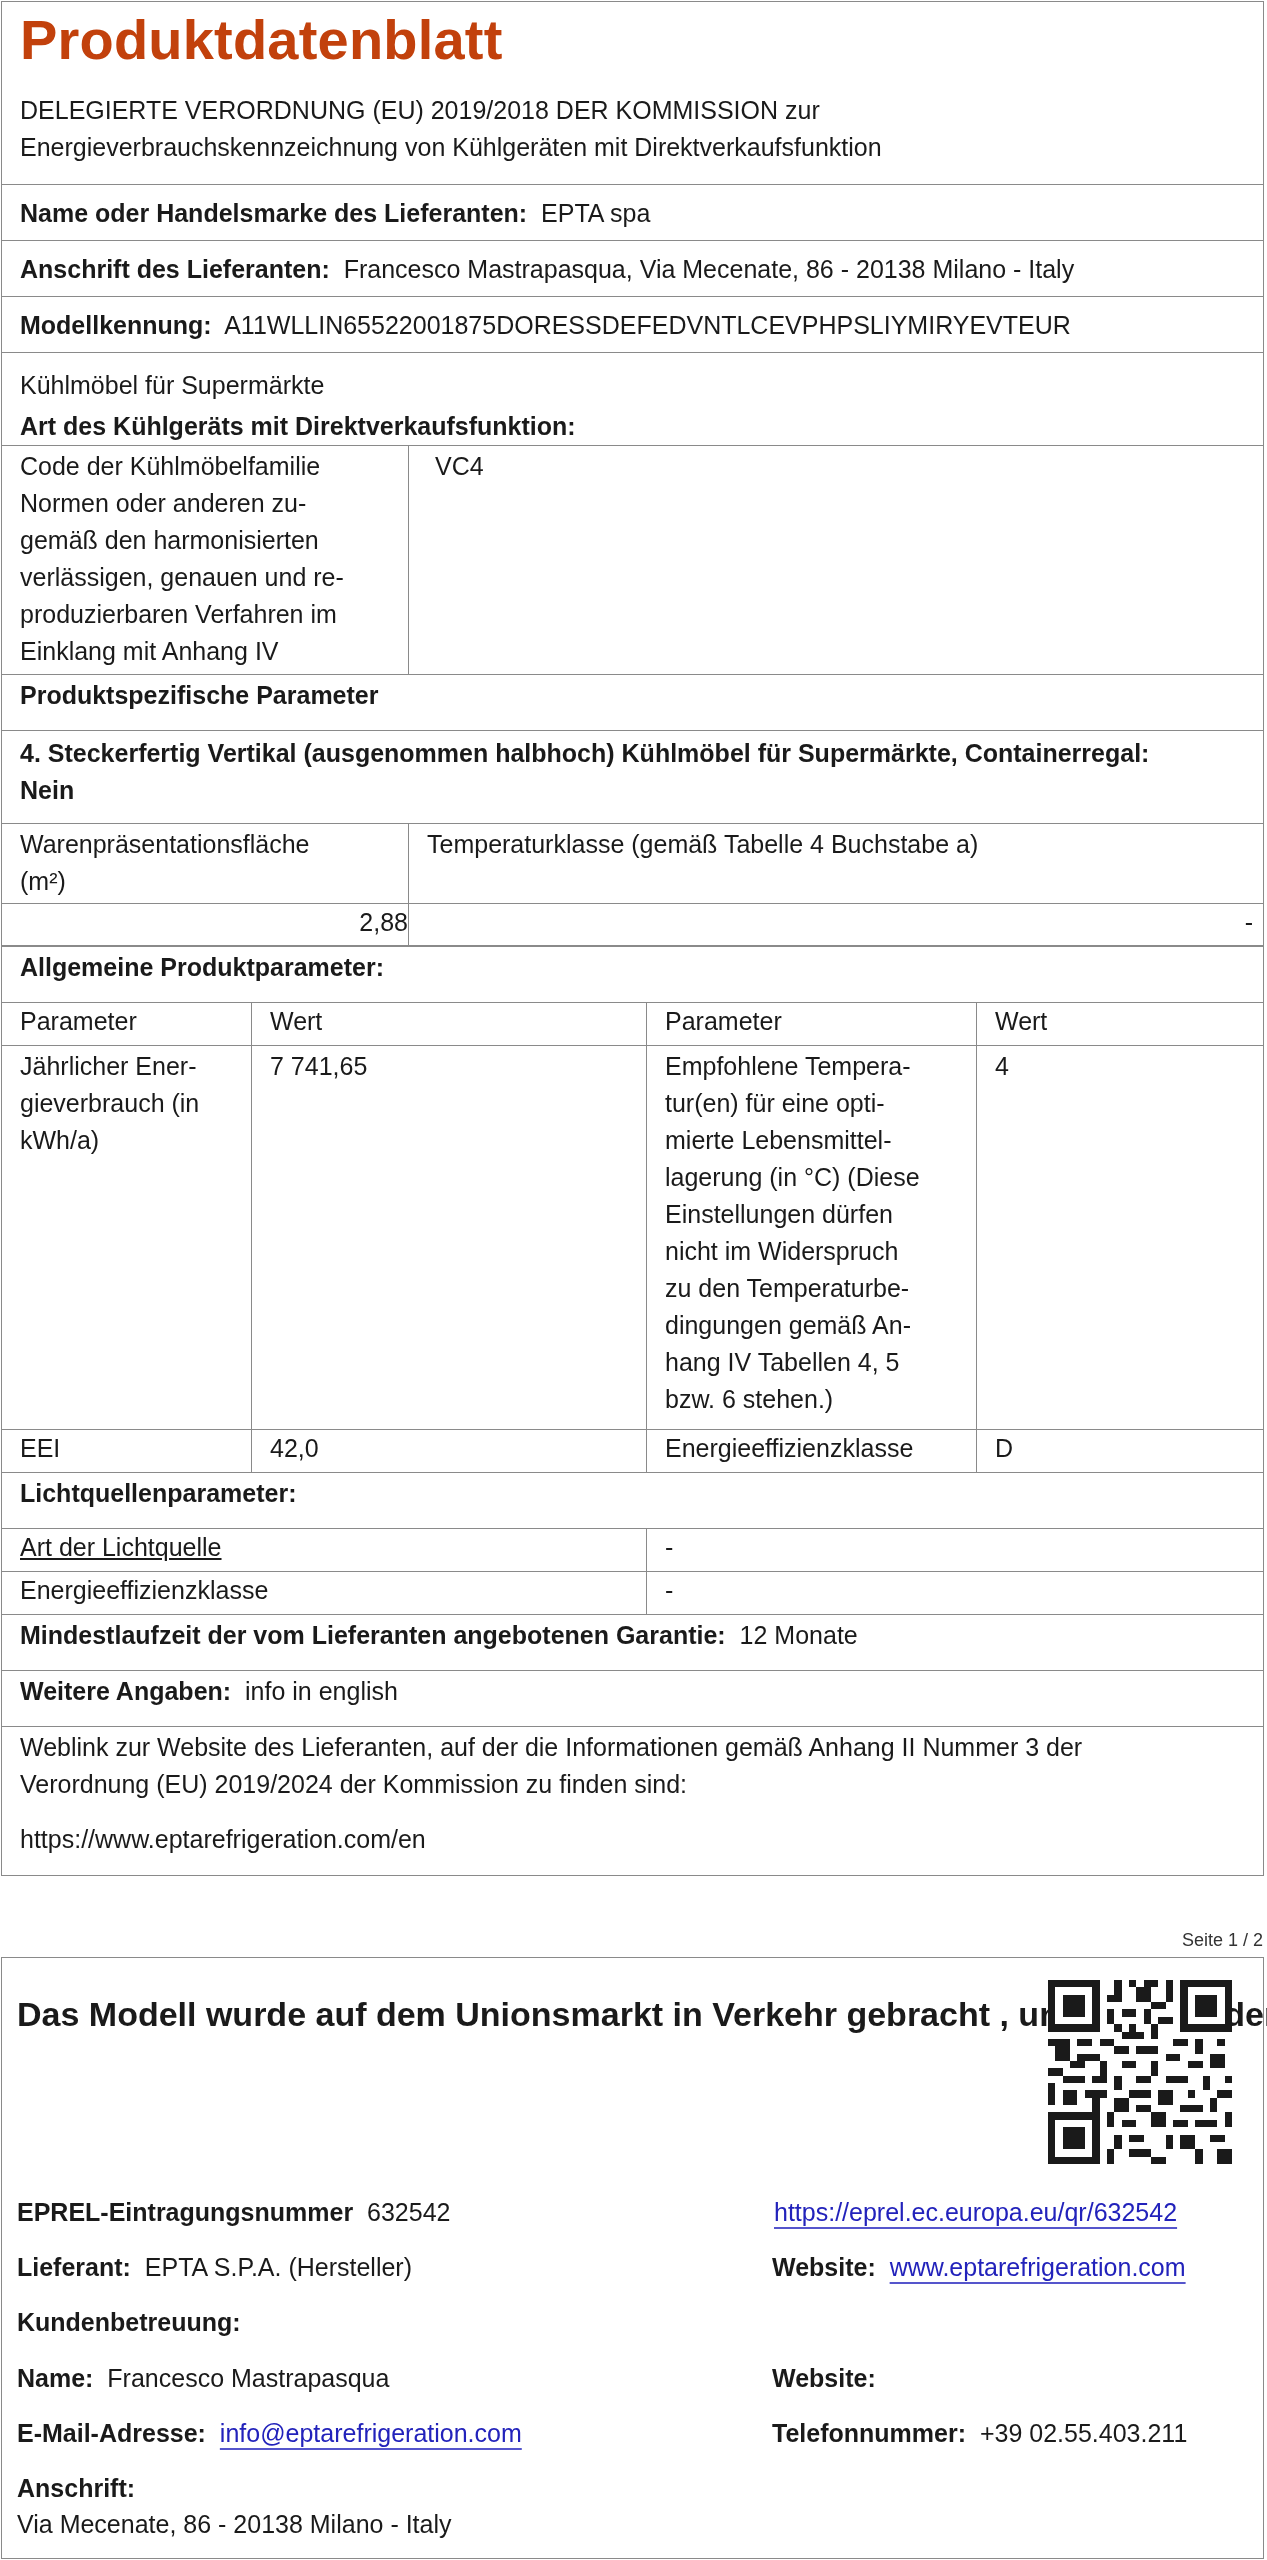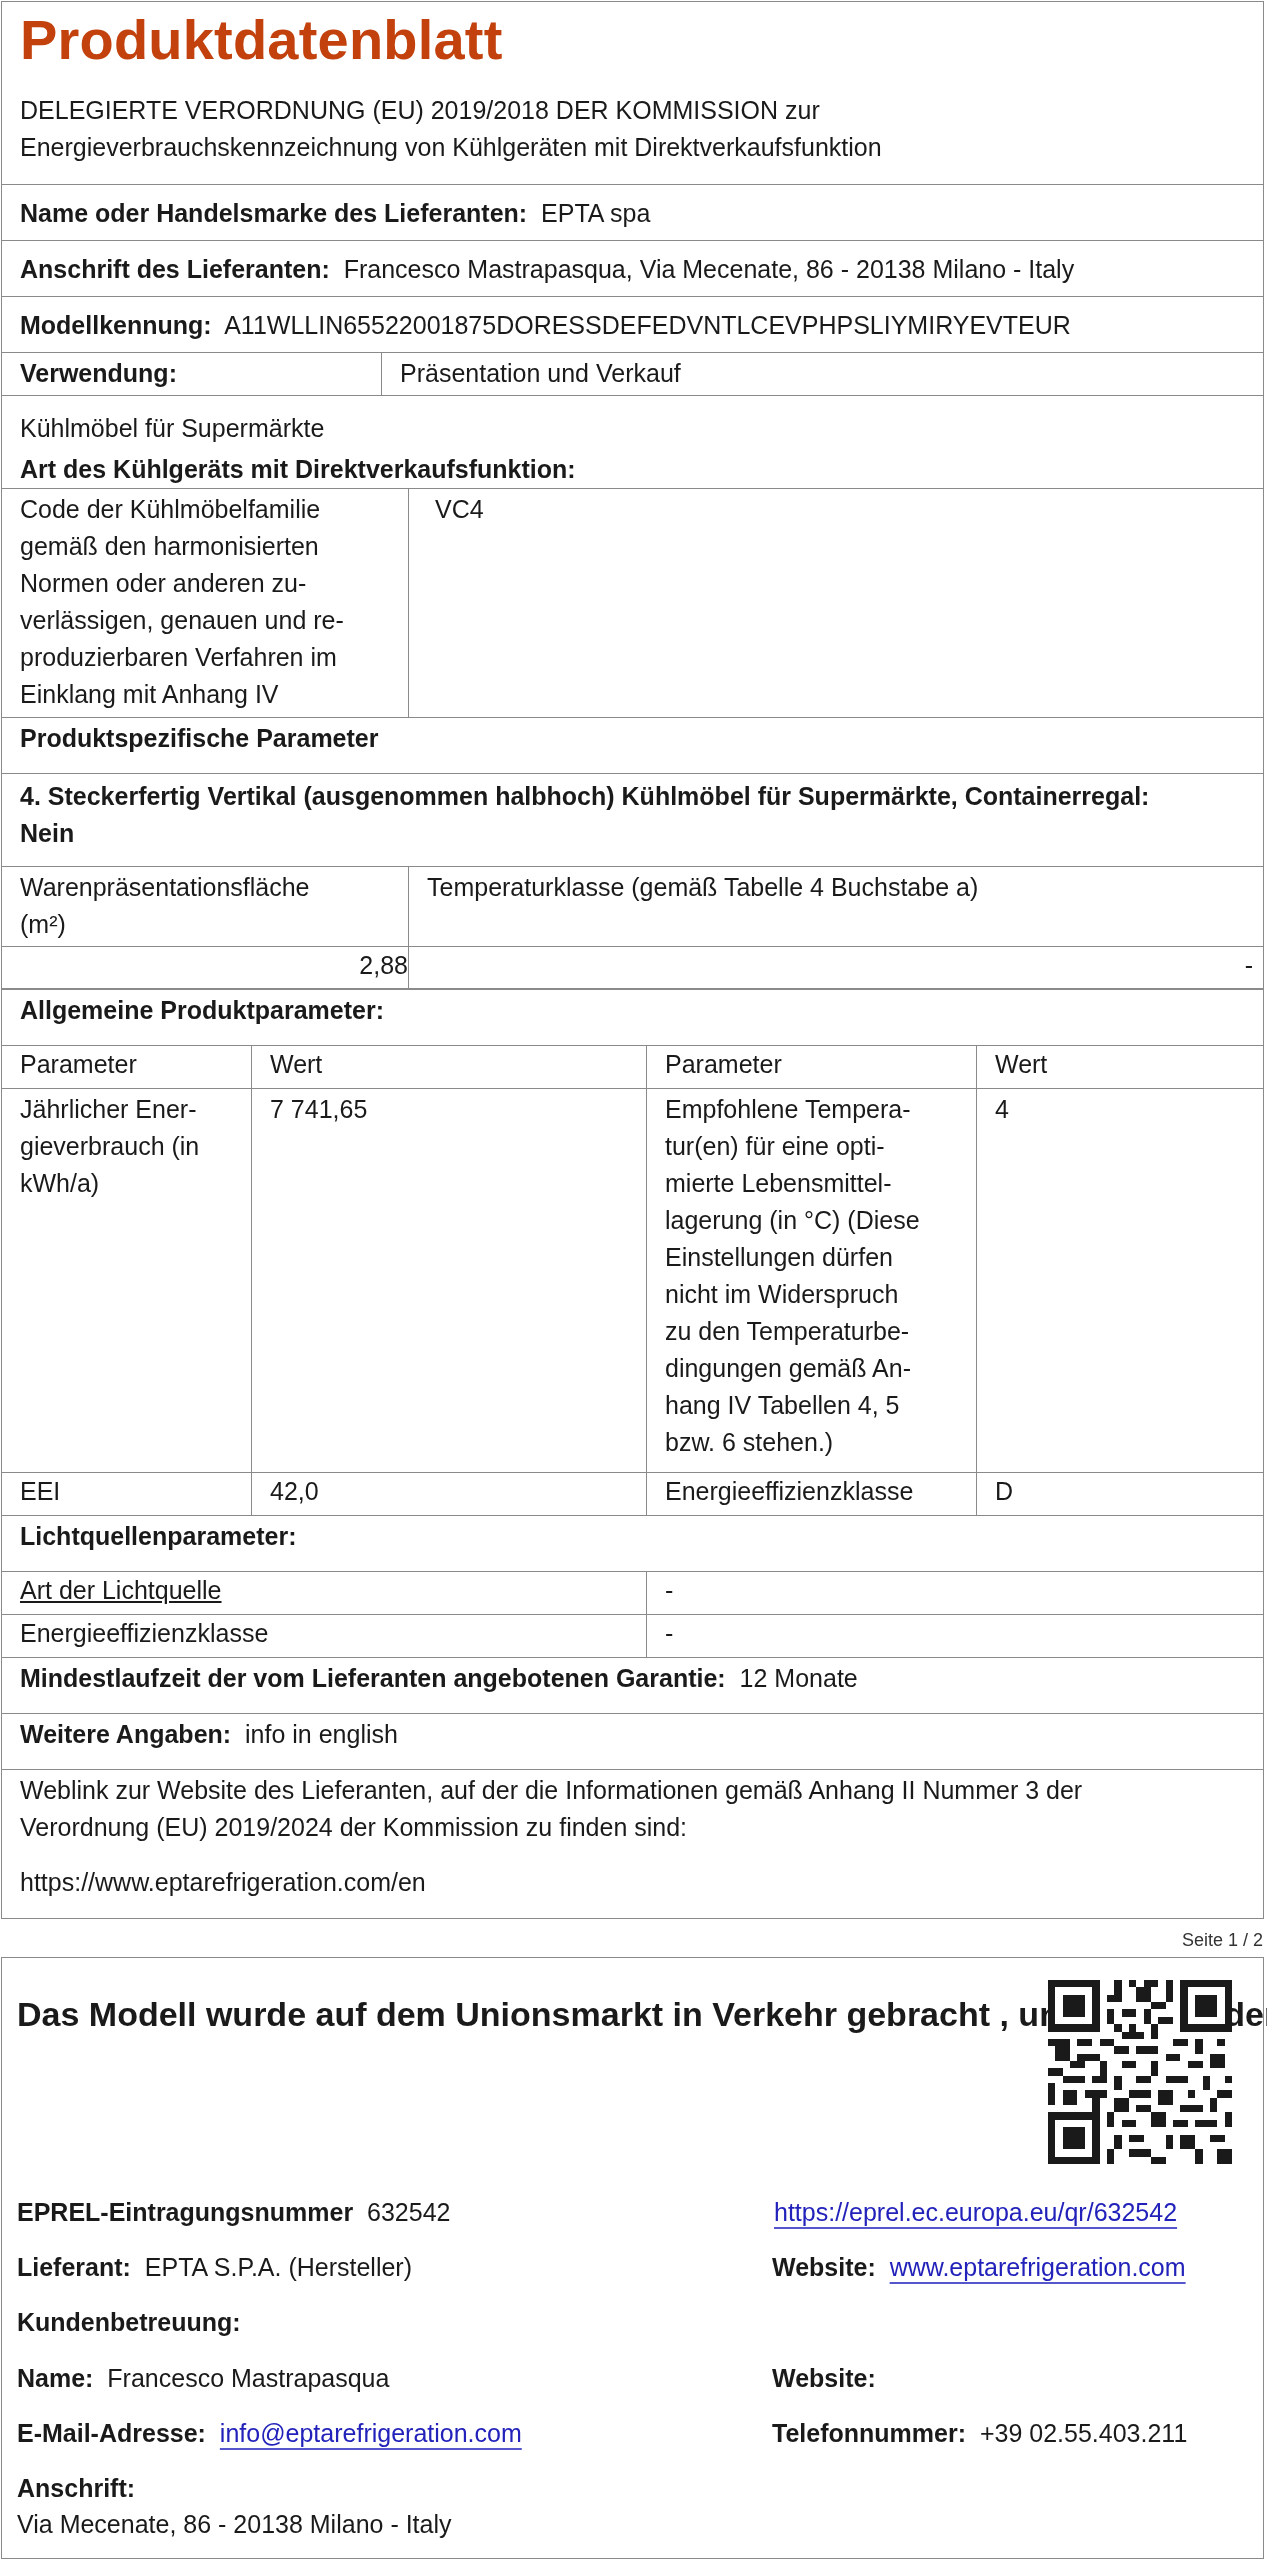--- a/index.html
+++ b/index.html
@@ -60,35 +60,31 @@
   <div class="row kv">
     <b>Anschrift des Lieferanten:</b>&nbsp;
     <span>Francesco Mastrapasqua, Via Mecenate, 86 - 20138 Milano - Italy</span>
   </div>
 
   <div class="row kv">
     <b>Modellkennung:</b>&nbsp;
     <span>A11WLLIN65522001875DORESSDEFEDVNTLCEVPHPSLIYMIRYEVTEUR</span>
   </div>
 
-  <div class="row split" style="height:43px; line-height:41px; font-size:25px;">
-    <div class="cell bold pad" style="width:380px;">Verwendung:</div>
-    <div class="cell pad" style="flex:1;">Präsentation und Verkauf</div>
-  </div>
 
   <div class="row pad" style="height:93px;">
     <div class="t25" style="padding-top:14px;">Kühlmöbel für Supermärkte</div>
     <div class="t25 bold" style="padding-top:4px;">Art des Kühlgeräts mit Direktverkaufsfunktion:</div>
   </div>
 
   <div class="row split" style="height:229px;gap:8px;">
     <div class="cell t25" style="width:407px; padding:2px 12px 0 18px;">
       <div class="justify">Code der Kühlmöbelfamilie</div>
+      <div class="justify">Normen oder anderen zu-</div>
       <div class="justify">gemäß den harmonisierten</div>
-      <div class="justify">Normen oder anderen zu-</div>
       <div class="justify">verlässigen, genauen und re-</div>
       <div class="justify">produzierbaren Verfahren im</div>
       <div>Einklang mit Anhang IV</div>
     </div>
     <div class="cell t25 pad" style="flex:1; padding-top:2px;">VC4</div>
   </div>
 
   <div class="row pad t25 bold" style="height:56px; padding-top:2px;">Produktspezifische Parameter</div>
 
   <div class="row pad t25 bold" style="height:93px; padding-top:4px;">

